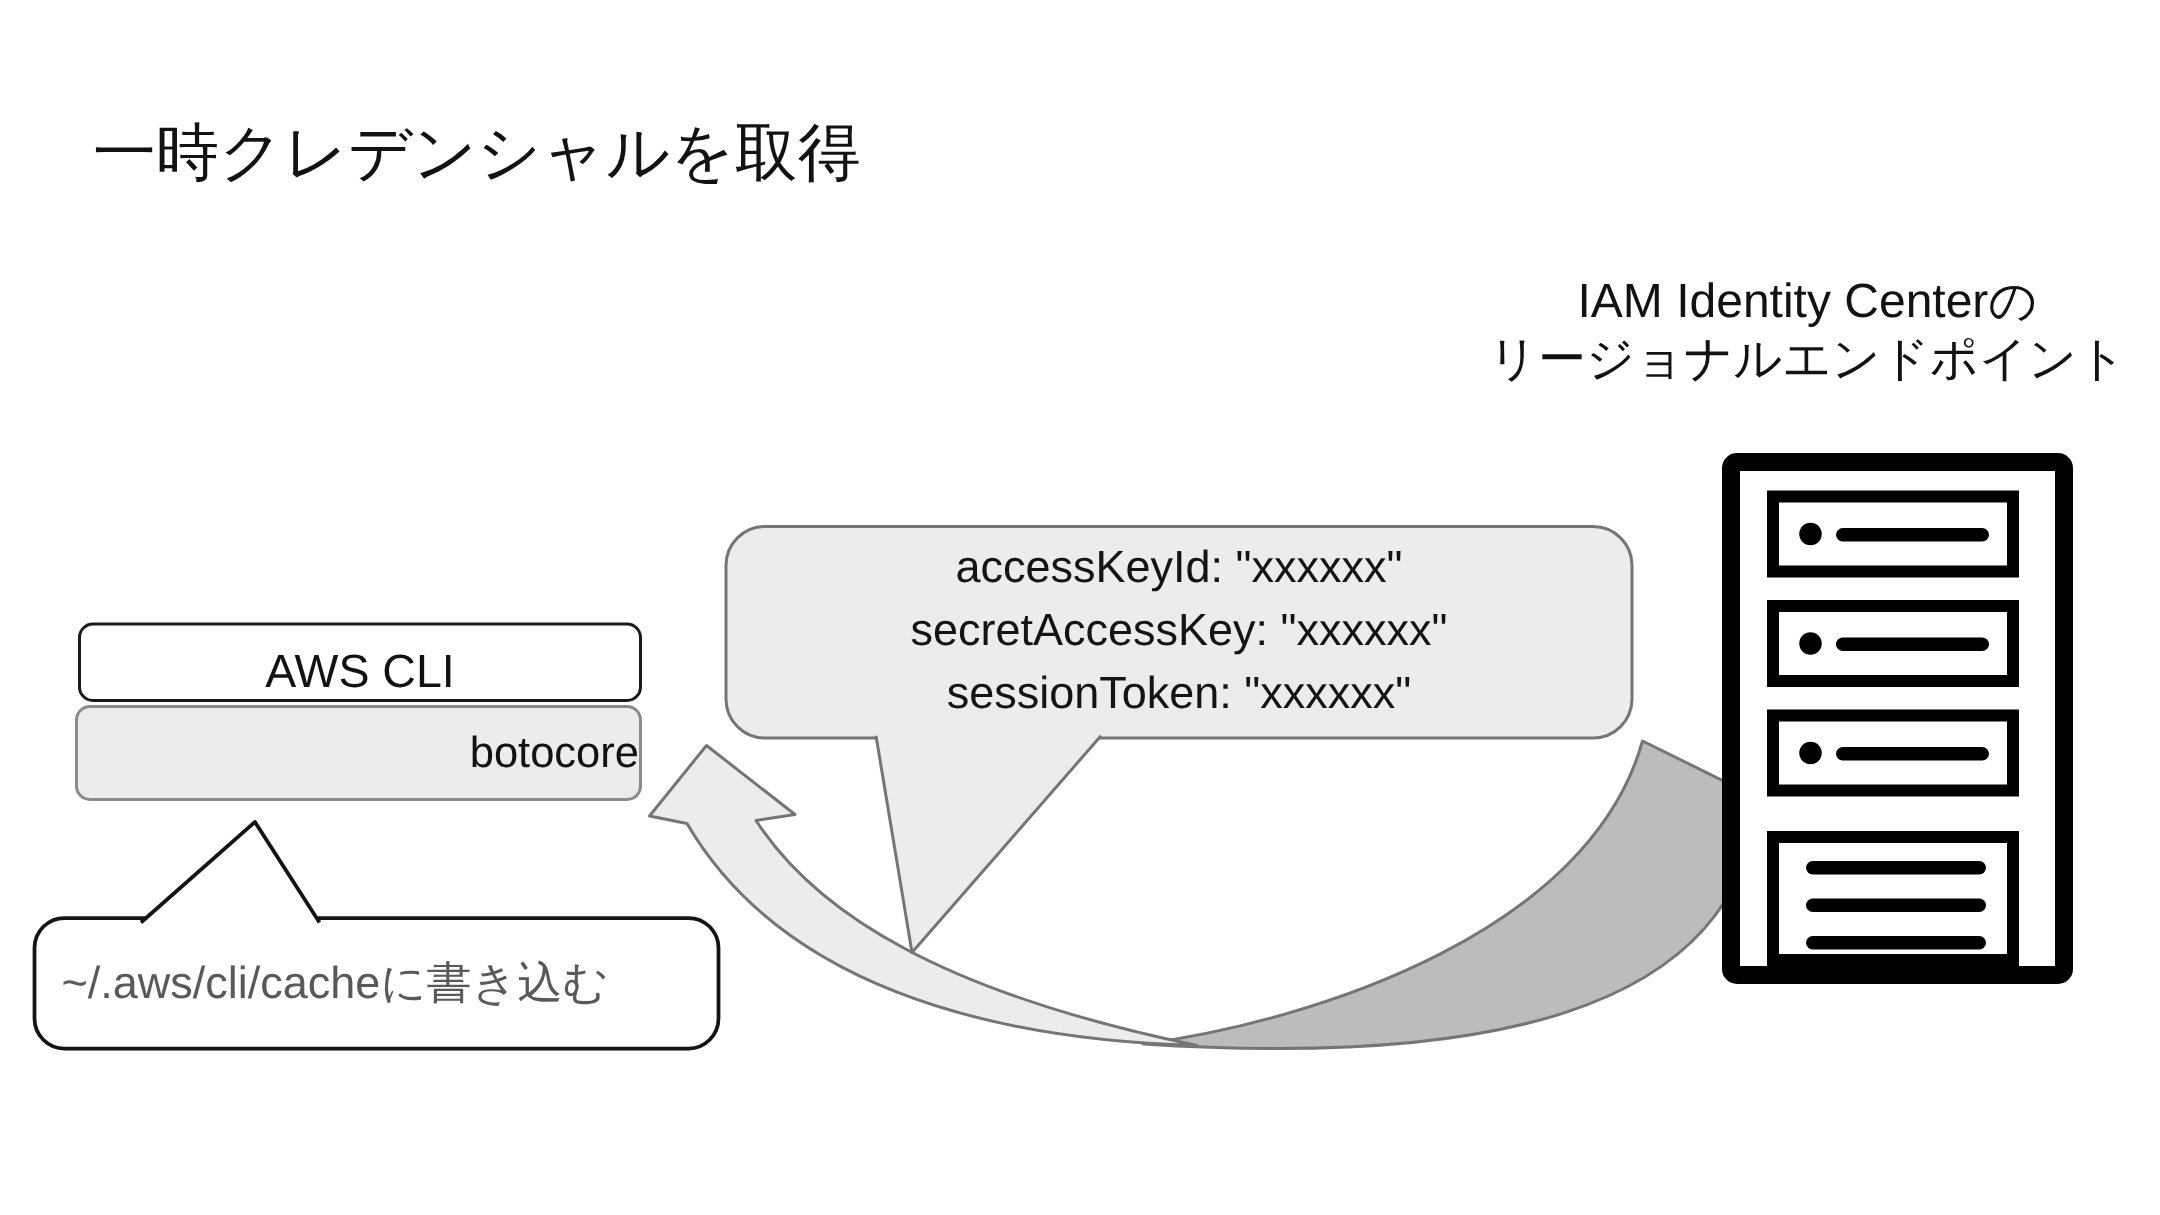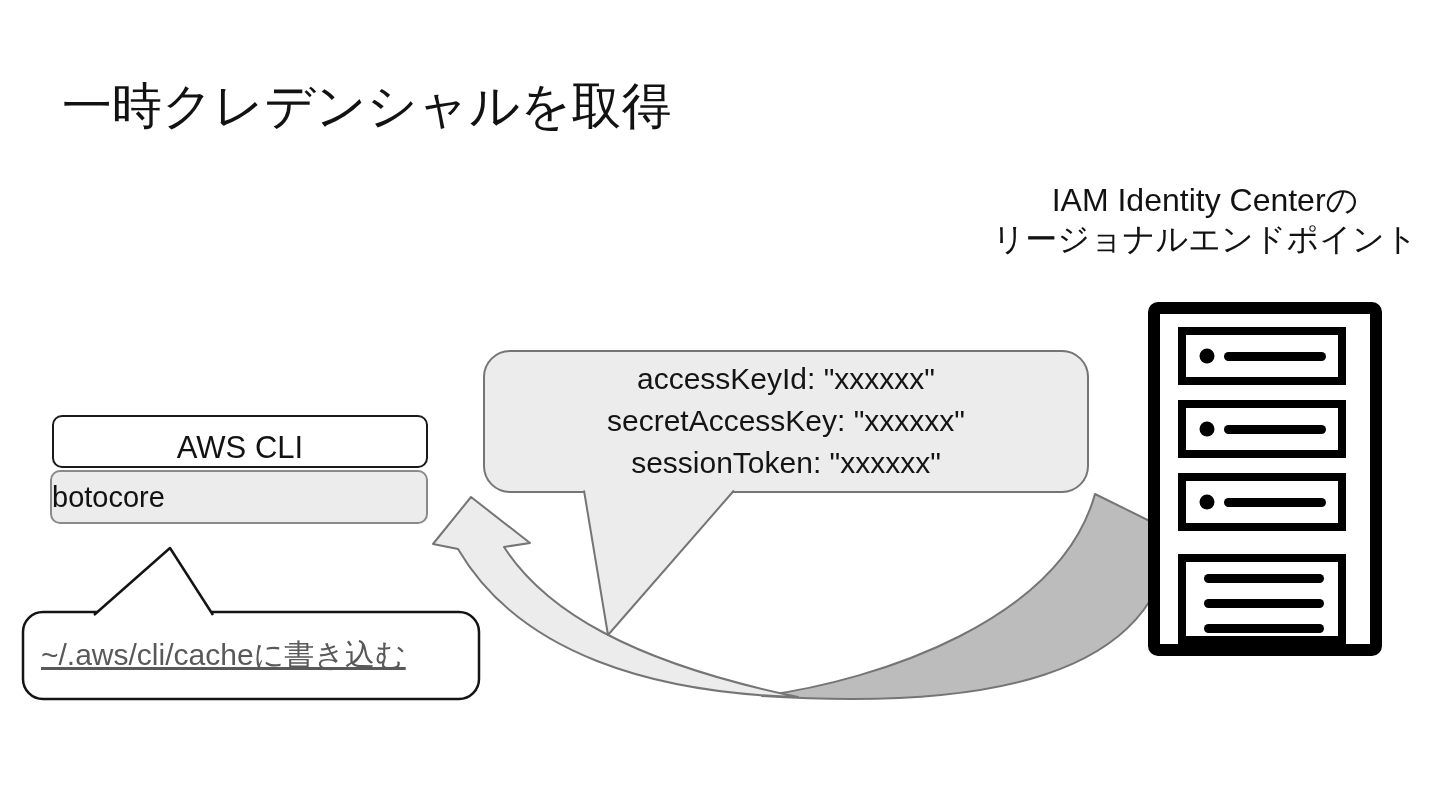--- a/index.html
+++ b/index.html
@@ -12,21 +12,21 @@
     position: relative;
     width: 1440px;
     height: 810px;
     background: #ffffff;
     overflow: hidden;
   }
   .abs { position: absolute; }
   .slide-title {
     left: 62px;
     top: 78px;
-    font-size: 50px;
+    font-size: 42px;
     line-height: 1.15;
     font-weight: 500;
     color: #121212;
     white-space: nowrap;
   }
   .endpoint-label {
     left: 960px;
     top: 181px;
     width: 490px;
     text-align: center;
@@ -63,42 +63,41 @@
     display: flex;
     align-items: flex-end;
     justify-content: center;
     font-size: 31px;
     color: #121212;
   }
   .botocore-box {
     left: 50px;
     top: 470px;
     width: 378px;
-    height: 54px;
+    height: 64px;
     box-sizing: border-box;
     background: #ececec;
     border: 2.5px solid #8a8a8a;
     border-radius: 10px;
     display: flex;
     align-items: center;
-    justify-content: flex-start;
+    justify-content: flex-end;
     font-size: 29px;
     color: #121212;
   }
   .cache-callout-text {
     left: 41px;
     top: 612px;
     width: 430px;
     height: 87px;
     display: flex;
     align-items: center;
     font-size: 30px;
     color: #595959;
     white-space: nowrap;
-    text-decoration: underline;
   }
 </style>
 </head>
 <body>
 
 <div class="slide">
 
   <svg class="abs diagram-svg" viewBox="0 0 1440 810" xmlns="http://www.w3.org/2000/svg">
 
     <path d="M 1095 494 L 1172 532 C 1160 680 980 710 762 696 C 880 680 1060 620 1095 494 Z" fill="#bcbcbc" stroke="#757575" stroke-width="2" stroke-linejoin="round"></path>

